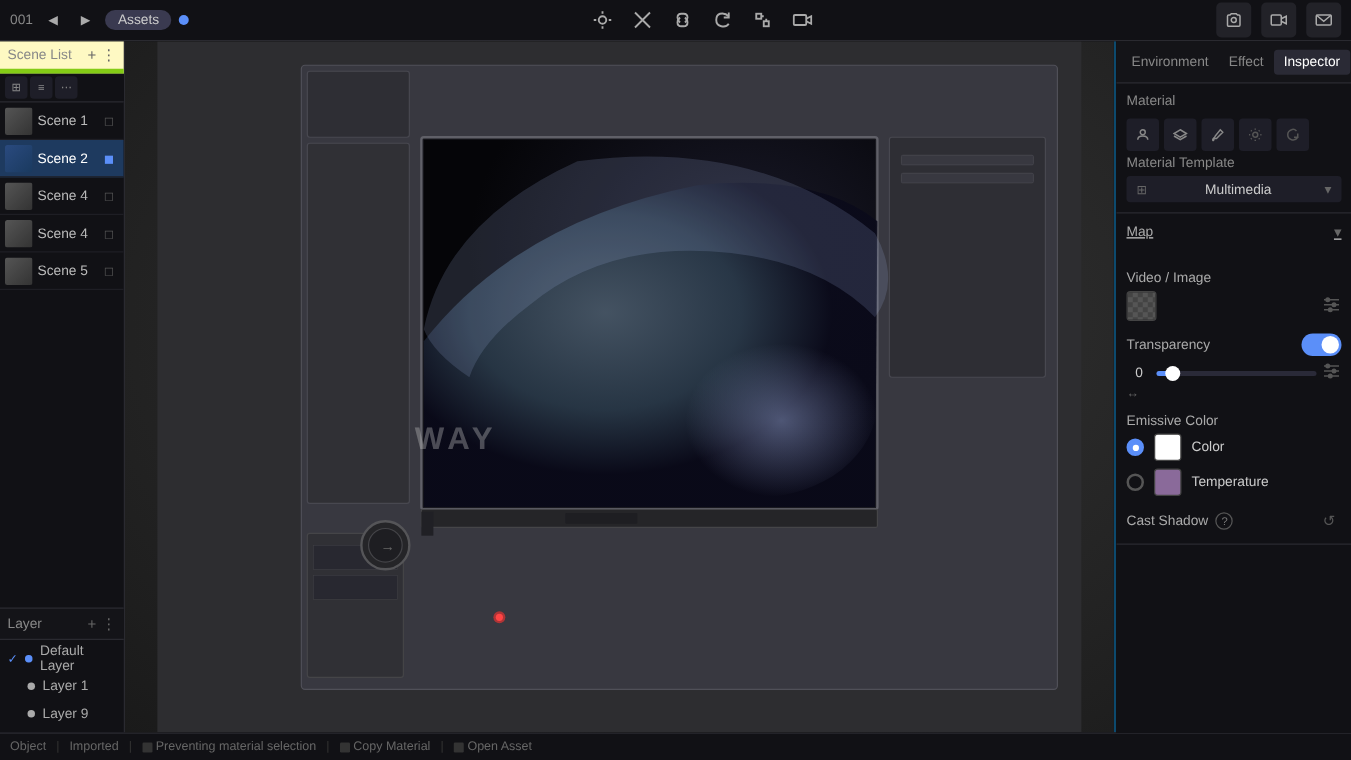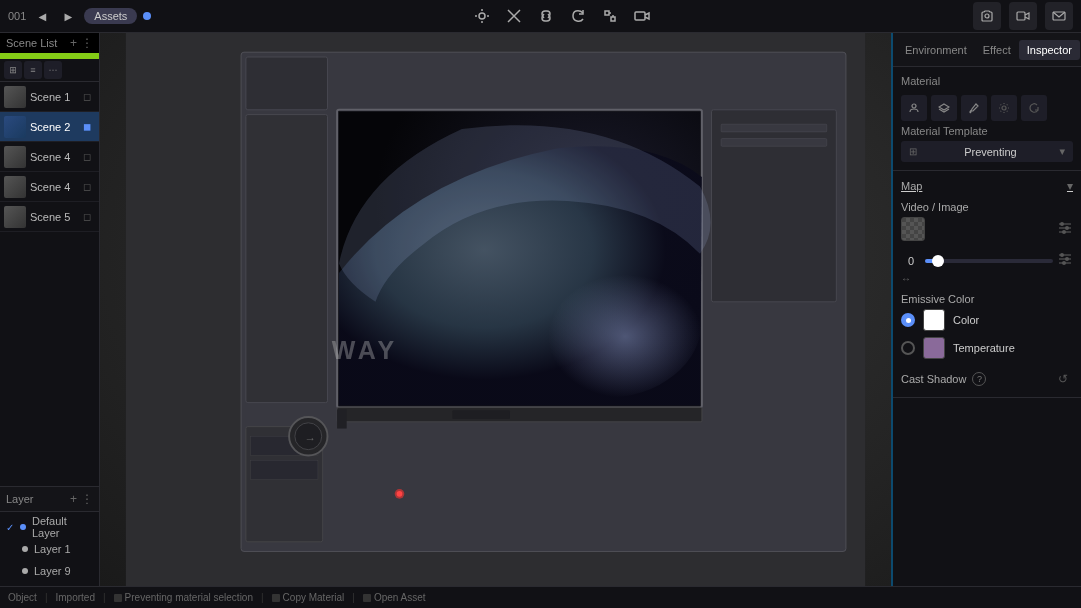--- a/index.html
+++ b/index.html
@@ -93,22 +93,22 @@
       display: flex;
       flex-direction: column;
       flex-shrink: 0;
     }
 
     .panel-header {
       height: 26px;
       display: flex;
       align-items: center;
       padding: 0 6px;
-      background: #000000;
-      border-bottom: 6px solid #84cc16;
+      background: #fef9c3;
+      border-bottom: 4px solid #84cc16;
       justify-content: space-between;
     }
     .panel-header-title {
       font-size: 11px;
       color: #888;
     }
     .panel-header-icons {
       display: flex;
       gap: 4px;
       color: #666;
@@ -289,21 +289,21 @@
       font-size: 11px;
       color: #ccc;
       cursor: pointer;
       width: 100%;
     }
 
     .map-section-header {
       display: flex;
       align-items: center;
       justify-content: space-between;
-      margin-bottom: 8px;
+      margin-bottom: 24px;
       text-decoration: underline;
     }
     .map-title {
       font-size: 11px;
       color: #aaa;
     }
     .expand-icon { color: #666; cursor: pointer; }
 
     .property-row {
       margin-bottom: 10px;
@@ -749,21 +749,21 @@
         <div class="mat-icon-btn" style="color:#555;">
           <svg width="12" height="12" viewBox="0 0 12 12" fill="none">
               <path d="M9 3 Q7 1 5 2 Q2 3 2 6 Q2 9 5 10 Q8 11 10 8" stroke="#555" stroke-width="1.2" fill="none"></path>
               <polyline points="10,5 10,8 7,8" stroke="#555" stroke-width="1.2" fill="none"></polyline>
             </svg>
         </div>
       </div>
       <div class="template-label">Material Template</div>
       <div class="template-select">
         <span style="font-size:10px;color:#666;margin-right:4px;">⊞</span>
-        <span>Preventing</span>
+        <span>Multimedia</span>
         <span style="color:#666;">▾</span>
       </div>
     </div>
 
     <div class="section">
       <div class="map-section-header">
         <span class="map-title">Map</span>
         <span class="expand-icon">▾</span>
       </div>
 
@@ -778,20 +778,26 @@
                 <line x1="2" y1="12" x2="14" y2="12" stroke="#555" stroke-width="1.2"></line>
                 <circle cx="5" cy="4" r="2" fill="#555"></circle>
                 <circle cx="10" cy="8" r="2" fill="#555"></circle>
                 <circle cx="7" cy="12" r="2" fill="#555"></circle>
               </svg>
           </div>
         </div>
       </div>
 
       <div class="property-row">
+        <div style="display:flex;align-items:center;justify-content:space-between;margin-bottom:4px;">
+          <span class="prop-label" style="margin-bottom:0;">Transparency</span>
+          <div class="toggle-switch">
+            <div class="toggle-knob"></div>
+          </div>
+        </div>
         <div class="slider-row">
           <span class="slider-value">0</span>
           <div class="slider-track">
             <div class="slider-fill"></div>
             <div class="slider-handle"></div>
           </div>
           <div style="color:#555;">
             <svg width="16" height="16" viewBox="0 0 16 16" fill="none">
                 <line x1="2" y1="4" x2="14" y2="4" stroke="#555" stroke-width="1.2"></line>
                 <line x1="2" y1="8" x2="14" y2="8" stroke="#555" stroke-width="1.2"></line>

